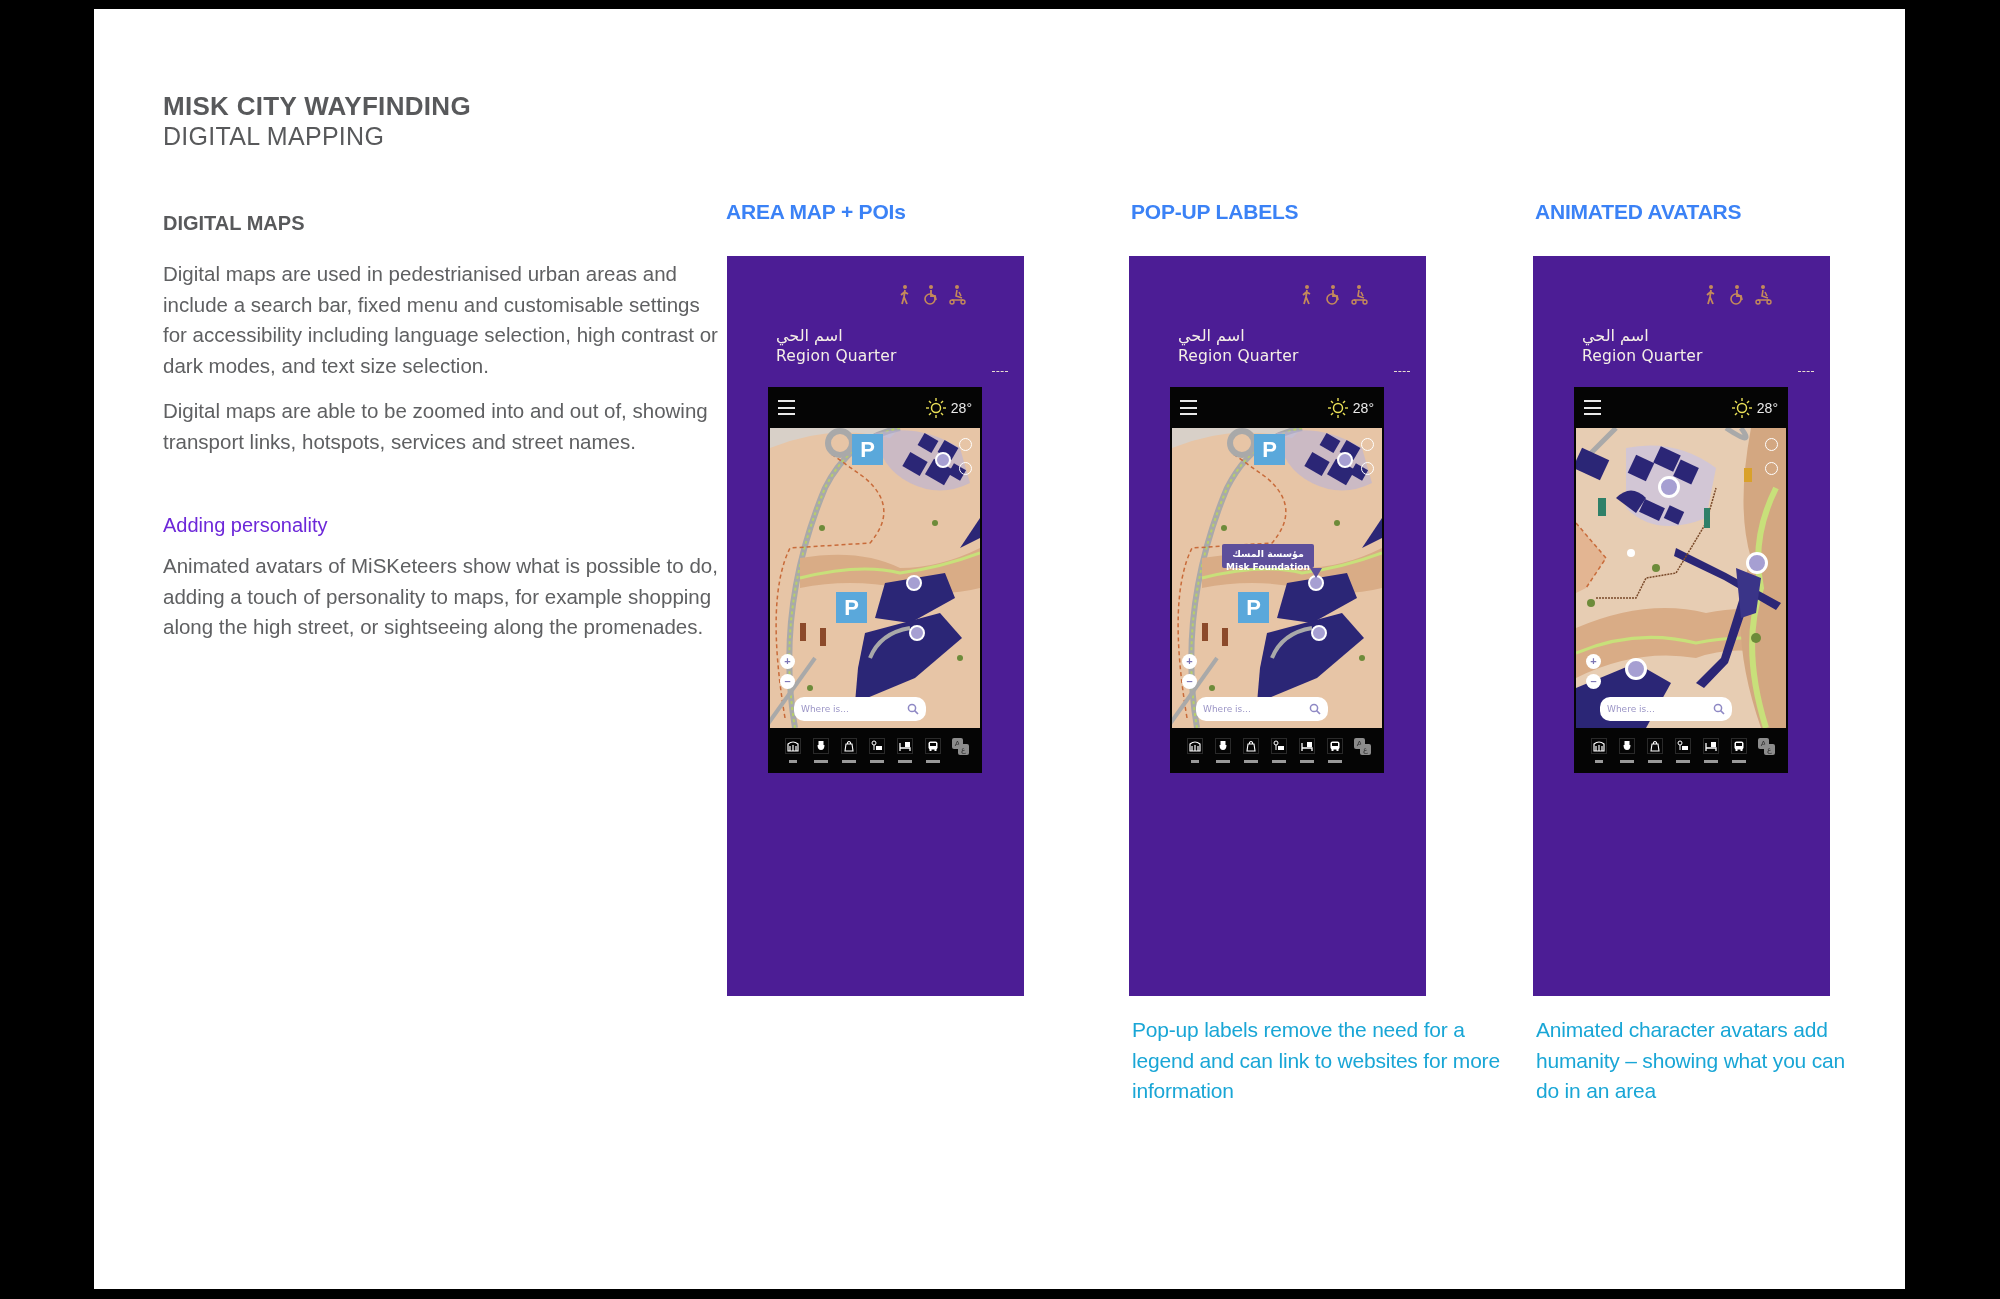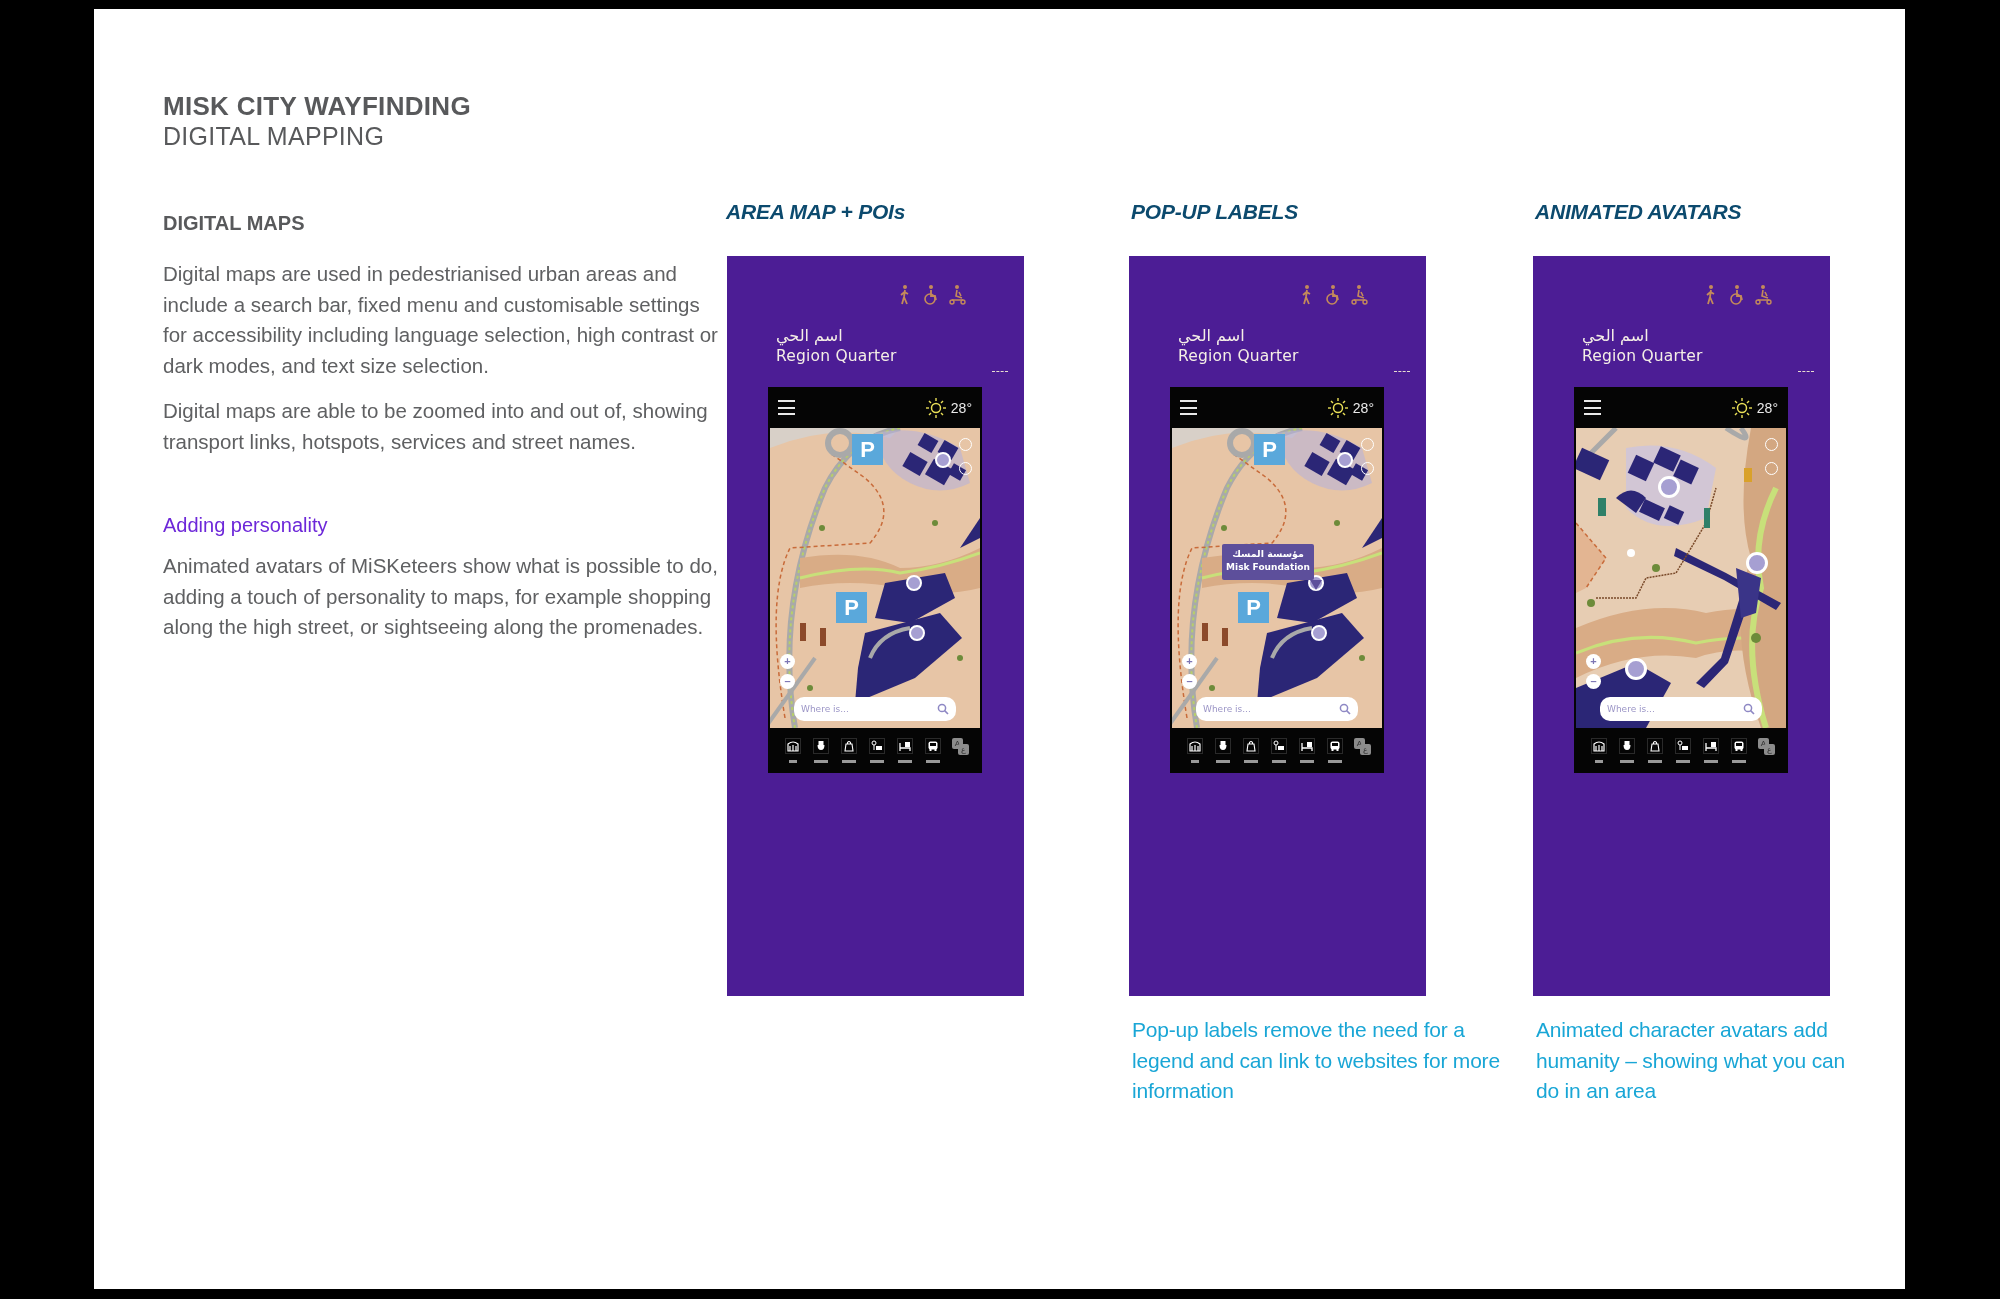--- a/index.html
+++ b/index.html
@@ -11,21 +11,21 @@
   .title { position: absolute; left: 69px; top: 82px; font-size: 26px; font-weight: 700; color: #58595b; letter-spacing: 0.3px; }
   .subtitle { position: absolute; left: 69px; top: 113px; font-size: 25px; font-weight: 400; color: #58595b; letter-spacing: 0.3px; }
 
   .section-heading { position: absolute; left: 69px; top: 203px; font-size: 20px; font-weight: 700; color: #58595b; }
   .para { position: absolute; left: 69px; width: 560px; font-size: 20.5px; line-height: 30.5px; color: #5f6062; }
   .para.p1 { top: 250px; }
   .para.p2 { top: 387px; }
   .sub-heading { position: absolute; left: 69px; top: 505px; font-size: 20px; font-weight: 400; color: #6d28d9; }
   .para.p3 { top: 542px; width: 570px; }
 
-  .col-heading { position: absolute; top: 191px; font-size: 21px; font-weight: 700; color: #0c4a6e; letter-spacing: -0.2px; font-style: italic; }
+  .col-heading { position: absolute; top: 191px; font-size: 21px; font-weight: 700; color: #3b82f6; letter-spacing: -0.2px; }
   .caption { position: absolute; top: 1006px; width: 380px; font-size: 21px; line-height: 30.5px; color: #19a6d6; letter-spacing: -0.2px; }
 
   .kiosk { position: absolute; top: 247px; width: 297px; height: 740px; background: #4c1d95; }
 
   .access-icons { position: absolute; right: 58px; top: 28px; display: flex; gap: 8px; }
   .access-icons svg { width: 18px; height: 22px; }
 
   .region-ar { position: absolute; left: 49px; top: 70px; font-size: 16px; color: #f5efe6; font-family: "DejaVu Sans", sans-serif; direction: rtl; }
   .region-en { position: absolute; left: 49px; top: 91px; font-size: 15.5px; color: #f5efe6; font-family: "DejaVu Sans", sans-serif; letter-spacing: 0.2px; }
   .dash-mark { position: absolute; right: 16px; top: 115px; width: 16px; height: 2px; border-top: 1px dashed #e8ddd0; }
@@ -36,25 +36,25 @@
   .hamburger span { display: block; height: 2px; background: #e9e9e9; }
   .weather { position: absolute; right: 10px; top: 10px; display: flex; align-items: center; gap: 4px; color: #eaeaea; font-size: 14px; }
   .weather svg { width: 22px; height: 22px; }
 
   .map { position: absolute; left: 2px; top: 41px; width: 210px; height: 300px; overflow: hidden; background: #e5c3a5; }
   .map svg.base { position: absolute; left: 0; top: 0; }
 
   .map-ctrl { position: absolute; right: 8px; width: 13px; height: 13px; border: 1.5px solid #fff; border-radius: 50%; }
   .zoom-btn { position: absolute; left: 10px; width: 15px; height: 15px; border-radius: 50%; background: #fff; color: #7d76b4; font-size: 11px; line-height: 14px; text-align: center; font-weight: 700; }
 
-  .search { position: absolute; left: 24px; bottom: 7px; width: 162px; height: 20px; border-radius: 10px; background: #fff; display: flex; align-items: center; padding: 12px 7px; }
+  .search { position: absolute; left: 24px; bottom: 7px; width: 132px; height: 20px; border-radius: 10px; background: #fff; display: flex; align-items: center; padding: 12px 7px; }
   .search-text { font-size: 9px; color: #9b95c6; flex: 1; font-family: "DejaVu Sans", sans-serif; }
   .search svg { width: 12px; height: 12px; }
 
-  .popup { position: absolute; left: 50px; top: 116px; width: 92px; height: 36px; background: #5d4f9b; border-radius: 2px; color: #fff; text-align: center; font-family: "DejaVu Sans", sans-serif; }
+  .popup { position: absolute; left: 50px; top: 116px; width: 92px; height: 24px; background: #5d4f9b; border-radius: 2px; color: #fff; text-align: center; font-family: "DejaVu Sans", sans-serif; }
   .popup .ar { font-size: 9.5px; line-height: 14px; padding-top: 3px; font-weight: 700; }
   .popup .en { font-size: 9px; font-weight: 700; line-height: 13px; }
   .popup::after { content: ""; position: absolute; left: 88px; bottom: -10px; width: 0; height: 0; border-left: 6px solid transparent; border-right: 6px solid transparent; border-top: 10px solid #5d4f9b; }
 
   .hotspot { position: absolute; width: 16px; height: 16px; border-radius: 50%; background: #a69fd2; border: 2.5px solid #fff; }
   .hotspot.big { width: 22px; height: 22px; border-width: 3px; }
 
   .parking { position: absolute; width: 31px; height: 31px; background: #5aa8db; color: #fff; font-weight: 700; font-size: 22px; line-height: 31px; text-align: center; }
 
   .menu-bar { position: absolute; left: 0; bottom: 0; width: 214px; height: 45px; display: flex; align-items: flex-start; padding: 10px 0 0 16px; gap: 10px; }

